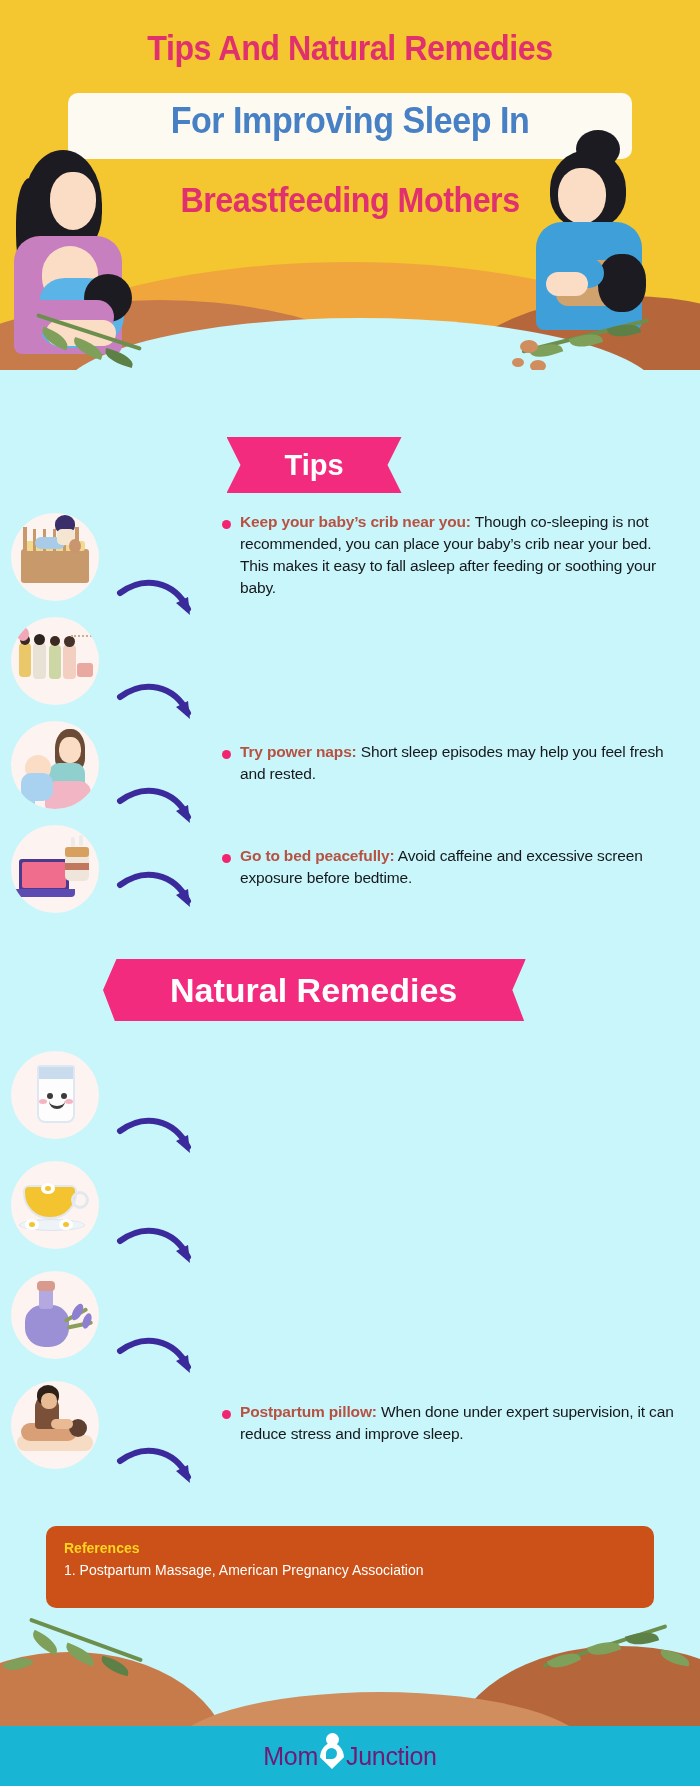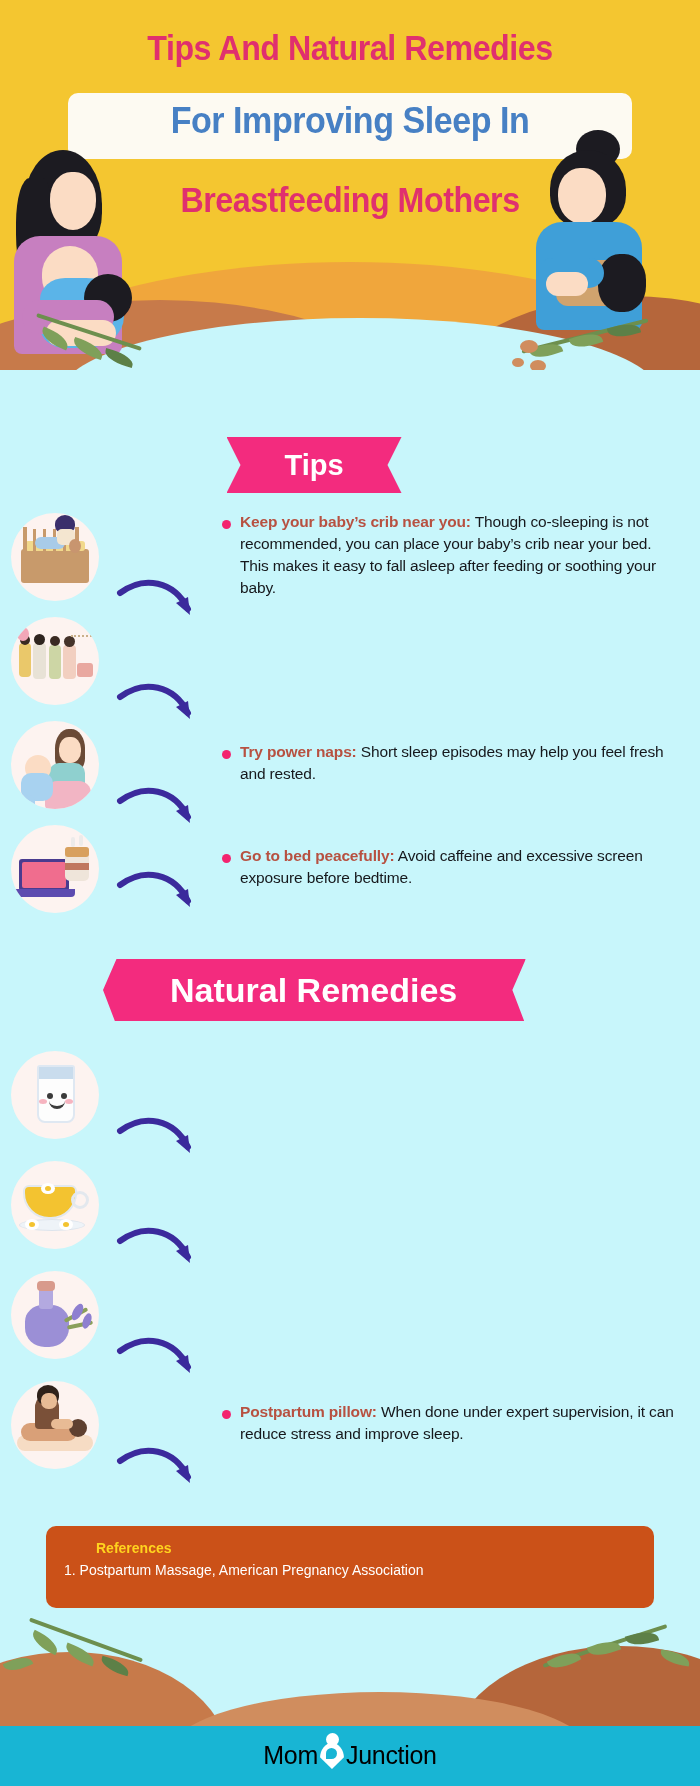--- a/index.html
+++ b/index.html
@@ -213,41 +213,41 @@
     width: 608px; height: 82px;
     background: #cb5118;
     border-radius: 10px;
     padding: 14px 18px;
   }
   .refs-title {
     color: #ffd41e;
     font-weight: bold;
     font-size: 14px;
     margin-bottom: 5px;
-    margin-left: 32px;
   }
   .refs-item {
     color: #ffffff;
     font-size: 14px;
     line-height: 1.3;
   }
 
   
   .footer-band {
     position: absolute;
     left: 0; bottom: 0;
     width: 700px; height: 60px;
     background: #18b5d4;
     display: flex;
     align-items: center;
     justify-content: center;
   }
   .logo {
     display: flex;
-    color: #000000;
+    align-items: center;
+    color: #701a75;
     font-size: 25px;
     letter-spacing: -0.3px;
     position: relative;
   }
   .logo-mark {
     width: 26px; height: 30px;
     position: relative;
     margin: 0 1px;
   }
   .logo-mark .lm-head {

